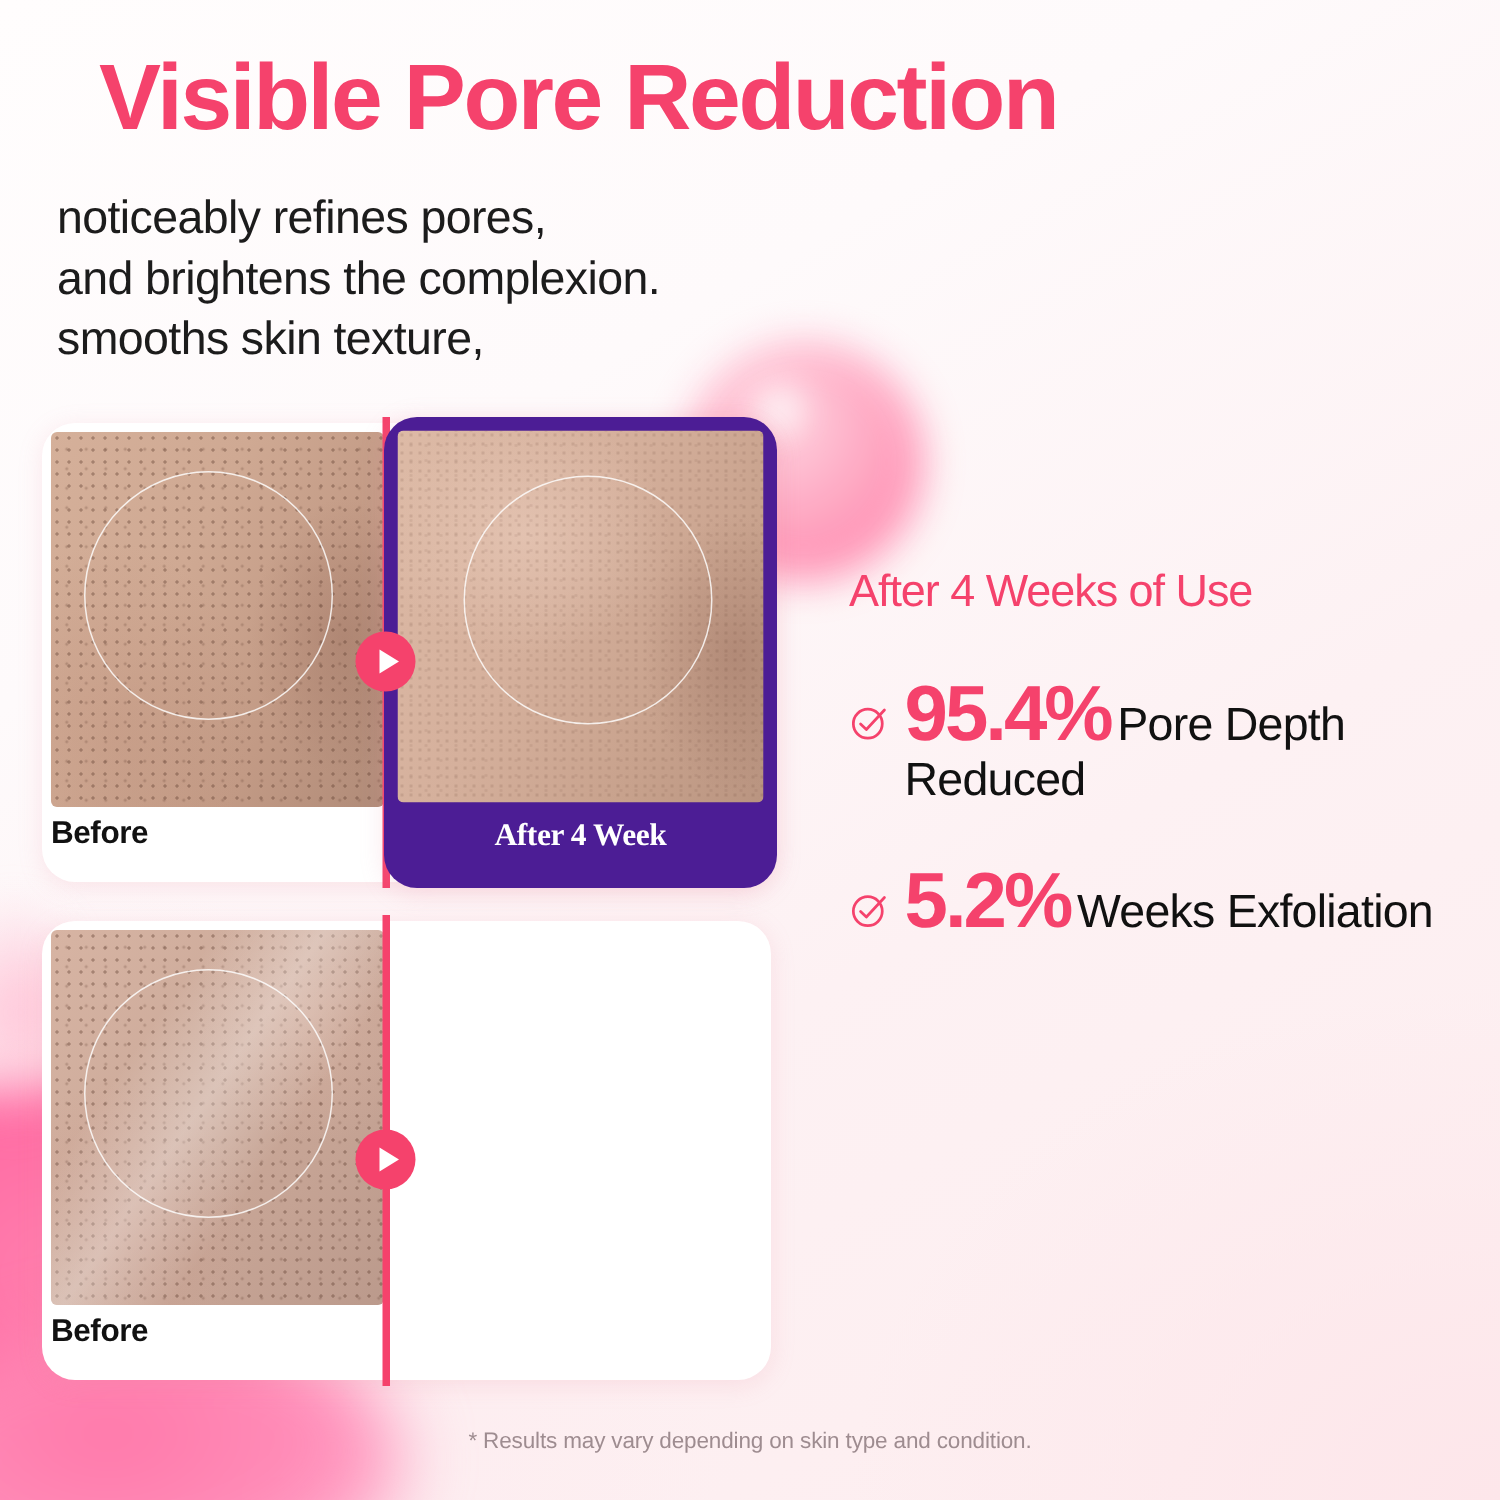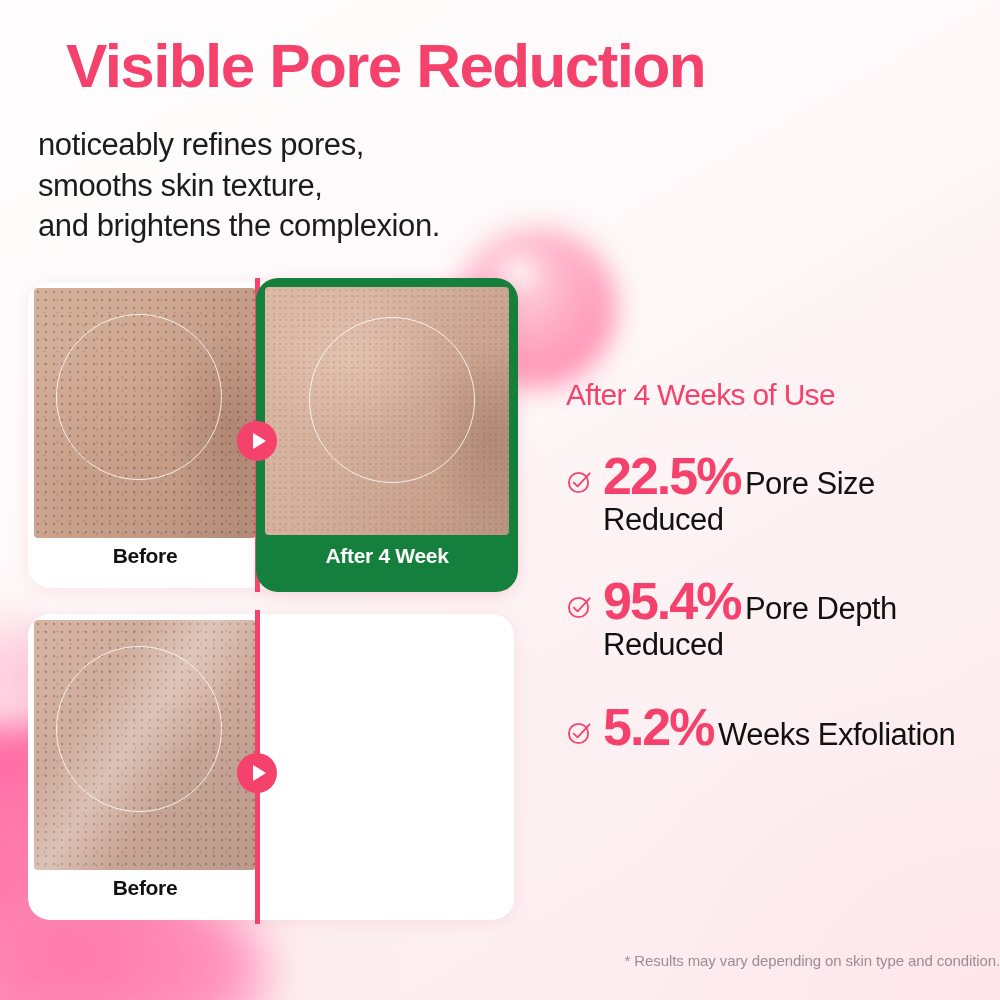--- a/index.html
+++ b/index.html
@@ -97,30 +97,31 @@
     overflow:hidden;
     border-radius:4px;
   }
 
   .before-label, .after-label {
     position:absolute;
     font-size:21px;
     font-weight:bold;
     letter-spacing:-.3px;
   }
-  .before-label { left:6px; top:262px; width:222px; text-align:center; color:#111111; }
+  .before-label { left:6px; top:262px; width:222px; color:#111111; }
 
   
   .card-pink {
     position:absolute;
     left:228px; top:-4px;
     width:262px; height:314px;
-    background:#15803d;
+    background:#4c1d95;
     border-radius:22px;
     box-shadow:0 3px 16px rgba(231,140,163,.22);
+    font-family:Liberation Serif, serif;
   }
   .after-pane {
     position:absolute;
     left:9px; top:9px;
     width:244px; height:248px;
     overflow:hidden;
     border-radius:4px;
   }
   .after-label { left:9px; top:266px; width:244px; text-align:center; color:#ffffff; }
 
@@ -234,41 +235,41 @@
     color:#111111;
     letter-spacing:-.5px;
     line-height:1.14;
     margin-top:4px;
   }
 
   
   #footnote {
     position:absolute;
     left:0; right:0; top:952px;
-    text-align:right;
+    text-align:center;
     font-size:15px;
     color:#9e8c90;
     letter-spacing:-.1px;
   }
 </style>
 </head>
 <body>
 
 <div class="blob" id="blob-bottom-left"></div>
 <div class="blob" id="blob-bottom-left-2"></div>
 <div class="blob" id="blob-left-edge"></div>
 <div class="blob" id="blob-sphere"></div>
 <div class="blob" id="blob-sphere-hi"></div>
 
 <div id="header">
   <h1 id="page-title">Visible Pore Reduction</h1>
   <div id="subtitle">
     <span class="sub-line">noticeably refines pores,</span>
+    <span class="sub-line">and brightens the complexion.</span>
     <span class="sub-line">smooths skin texture,</span>
-    <span class="sub-line">and brightens the complexion.</span>
   </div>
 </div>
 
 <div class="compare-card" id="compare-card-1">
   <div class="card-white"></div>
 
   <div class="before-pane">
     <div class="skin skin-before-1"></div>
     <div class="pores coarse"></div>
     <div class="zoom-ring r1"></div>
@@ -306,32 +307,20 @@
 
 
   <div class="play-btn">
     <div class="play-tri"></div>
   </div>
 </div>
 
 <div id="stats-panel">
   <div id="stats-heading">After 4 Weeks of Use</div>
 
-  <div class="stat-item">
-    <span class="check-icon">
-      <svg viewBox="0 0 28 28" width="27" height="27" fill="none">
-        <circle cx="13" cy="15" r="10" stroke="#F5426C" stroke-width="1.9"></circle>
-        <path d="M8 15.2 L12 19 L24.5 5.5" stroke="#F5426C" stroke-width="1.9" stroke-linecap="round" stroke-linejoin="round"></path>
-      </svg>
-    </span>
-    <span class="stat-text">
-      <span class="stat-value">22.5%</span>
-      <span class="stat-label">Pore Size Reduced</span>
-    </span>
-  </div>
 
   <div class="stat-item">
     <span class="check-icon">
       <svg viewBox="0 0 28 28" width="27" height="27" fill="none">
         <circle cx="13" cy="15" r="10" stroke="#F5426C" stroke-width="1.9"></circle>
         <path d="M8 15.2 L12 19 L24.5 5.5" stroke="#F5426C" stroke-width="1.9" stroke-linecap="round" stroke-linejoin="round"></path>
       </svg>
     </span>
     <span class="stat-text">
       <span class="stat-value">95.4%</span>

